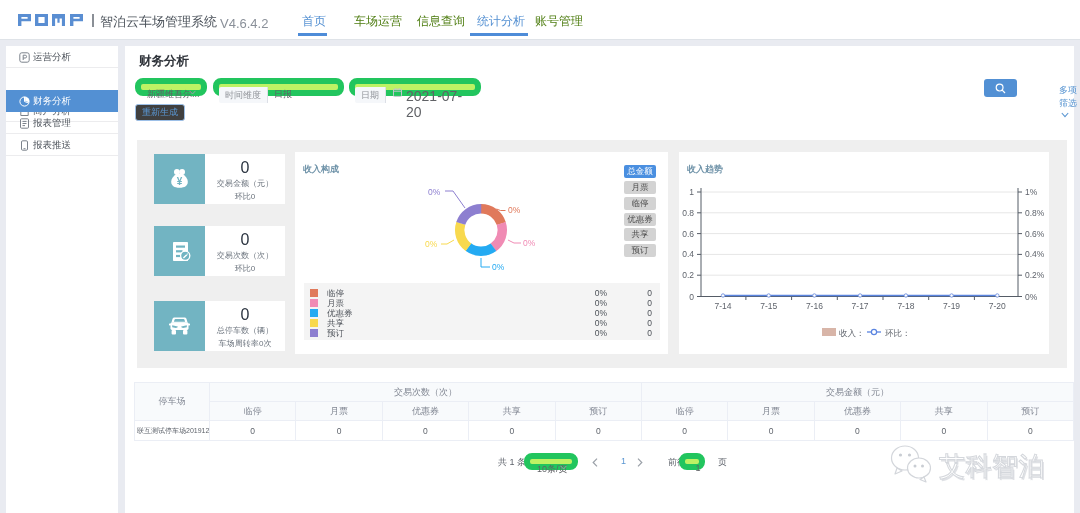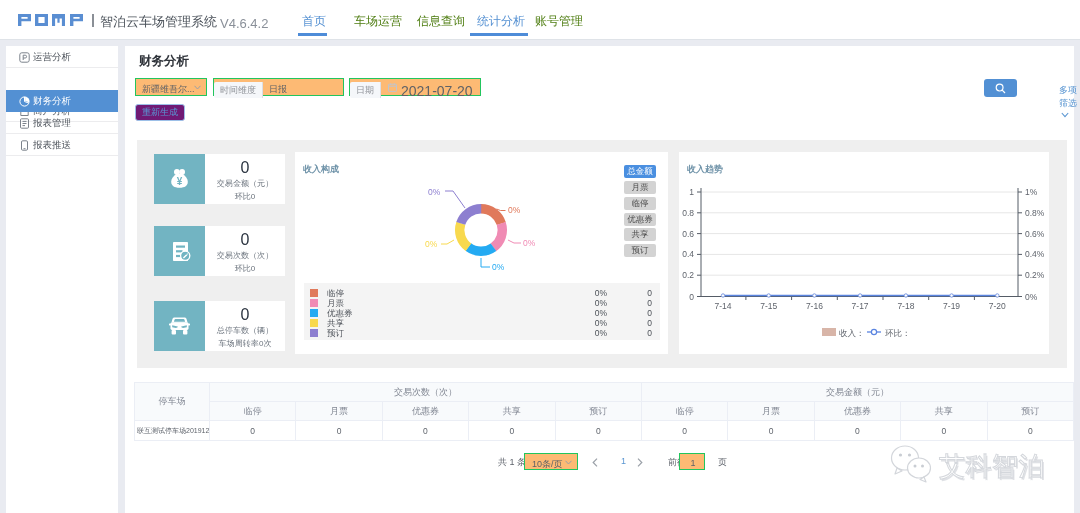--- a/index.html
+++ b/index.html
@@ -17,23 +17,23 @@
 .navline { top:33px; height:3px; background:#4e8cd8; }
 
 #side { left:6px; top:46px; width:112px; height:467px; background:#fff; }
 .sitem { left:6px; width:112px; height:22px; line-height:21px; font-size:9.5px; color:#4a5058; border-bottom:1px solid #ececee; padding-left:27px; }
 .sitem svg { position:absolute; left:13px; top:6px; }
 .sitem.sel { background:#5390d3; color:#fff; border-bottom:1px solid #5390d3; }
 
 #main { left:125px; top:46px; width:949px; height:467px; background:#fff; }
 #title { left:139px; top:53px; font-size:12.5px; font-weight:700; color:#2f333a; }
 
-.box { border:1px solid #22c55e; border-radius:0; background:#fdba74; height:18px; }
+.box { border:6px solid #22c55e; border-radius:8px; background:#bef264; height:18px; }
 .lbl { background:#f5f7fa; border-right:1px solid #dcdfe6; color:#909399; display:inline-block; height:16px; line-height:16px; font-size:9px; padding:0 6px; border-radius:2px 0 0 2px; }
-#regen { left:135px; top:104px; width:50px; height:17px; border:1px solid #9dc0e8; border-radius:3px; color:#5a96d2; font-size:9px; text-align:center; line-height:15px; background:#701a75; }
+#regen { left:135px; top:104px; width:50px; height:17px; border:1px solid #9dc0e8; border-radius:3px; color:#5a96d2; font-size:9px; text-align:center; line-height:15px; background:#404040; }
 #srch { left:984px; top:79px; width:33px; height:18px; background:#5290d4; border-radius:3px; }
 #multi { left:1023px; top:84px; font-size:9px; color:#5a96d2;margin-left:36px; }
 
 #band { left:137px; top:140px; width:930px; height:228px; background:#efefef; }
 
 .card { left:154px; width:131px; height:50px; background:#fff; }
 .cicon { position:absolute; left:0; top:0; width:51px; height:50px; background:#72b4c2; display:flex; align-items:center; justify-content:center; }
 .cbody { position:absolute; left:51px; top:0; width:80px; height:50px; text-align:center; }
 .cval { font-size:16px; color:#2b3440; margin-top:5px; }
 .clab { font-size:8.5px; color:#6a727c; margin-top:1px; transform:scale(0.95); }

